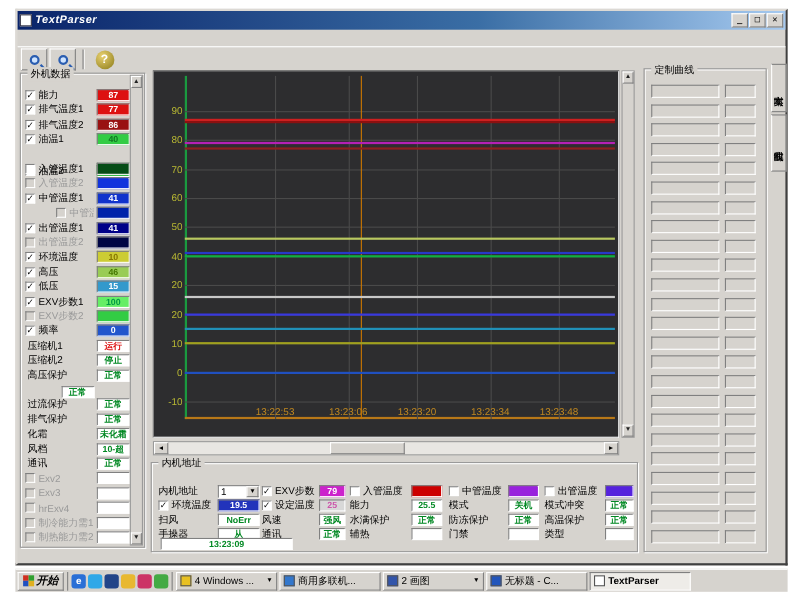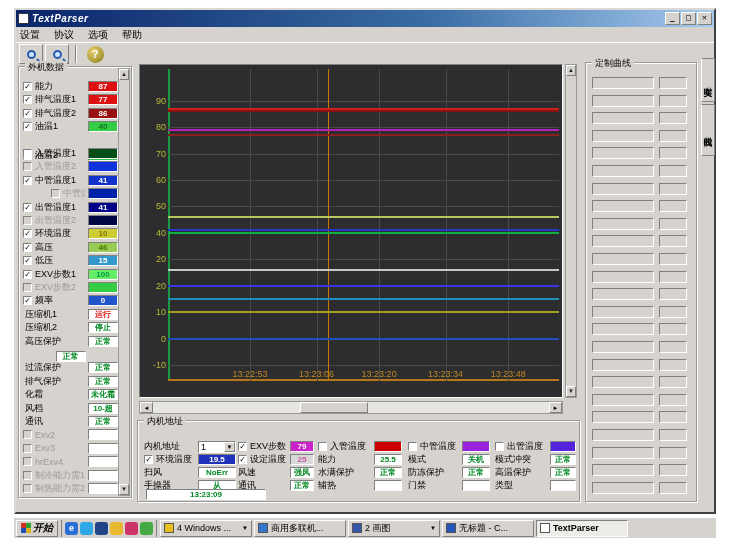--- a/index.html
+++ b/index.html
@@ -89,26 +89,20 @@
   <div class="abs window"></div>
 
   <div class="abs titlebar">
     <span class="doc-icon"></span>
     <span class="title-text">TextParser</span>
     <span class="winbtn">_</span>
     <span class="winbtn">□</span>
     <span class="winbtn">✕</span>
   </div>
 
-  <div class="abs menubar" id="menubar">
-      <span class="menu-item">设置</span>
-      <span class="menu-item">协议</span>
-      <span class="menu-item">选项</span>
-      <span class="menu-item">帮助</span>
-    </div>
 
   <div class="abs toolbar">
     <div class="tbtn">
         <span class="mag"></span>
       </div>
     <div class="tbtn">
         <span class="mag"></span>
       </div>
     <div class="tsep"></div>
     <div class="tbtn" style="border:none;background:transparent;">

